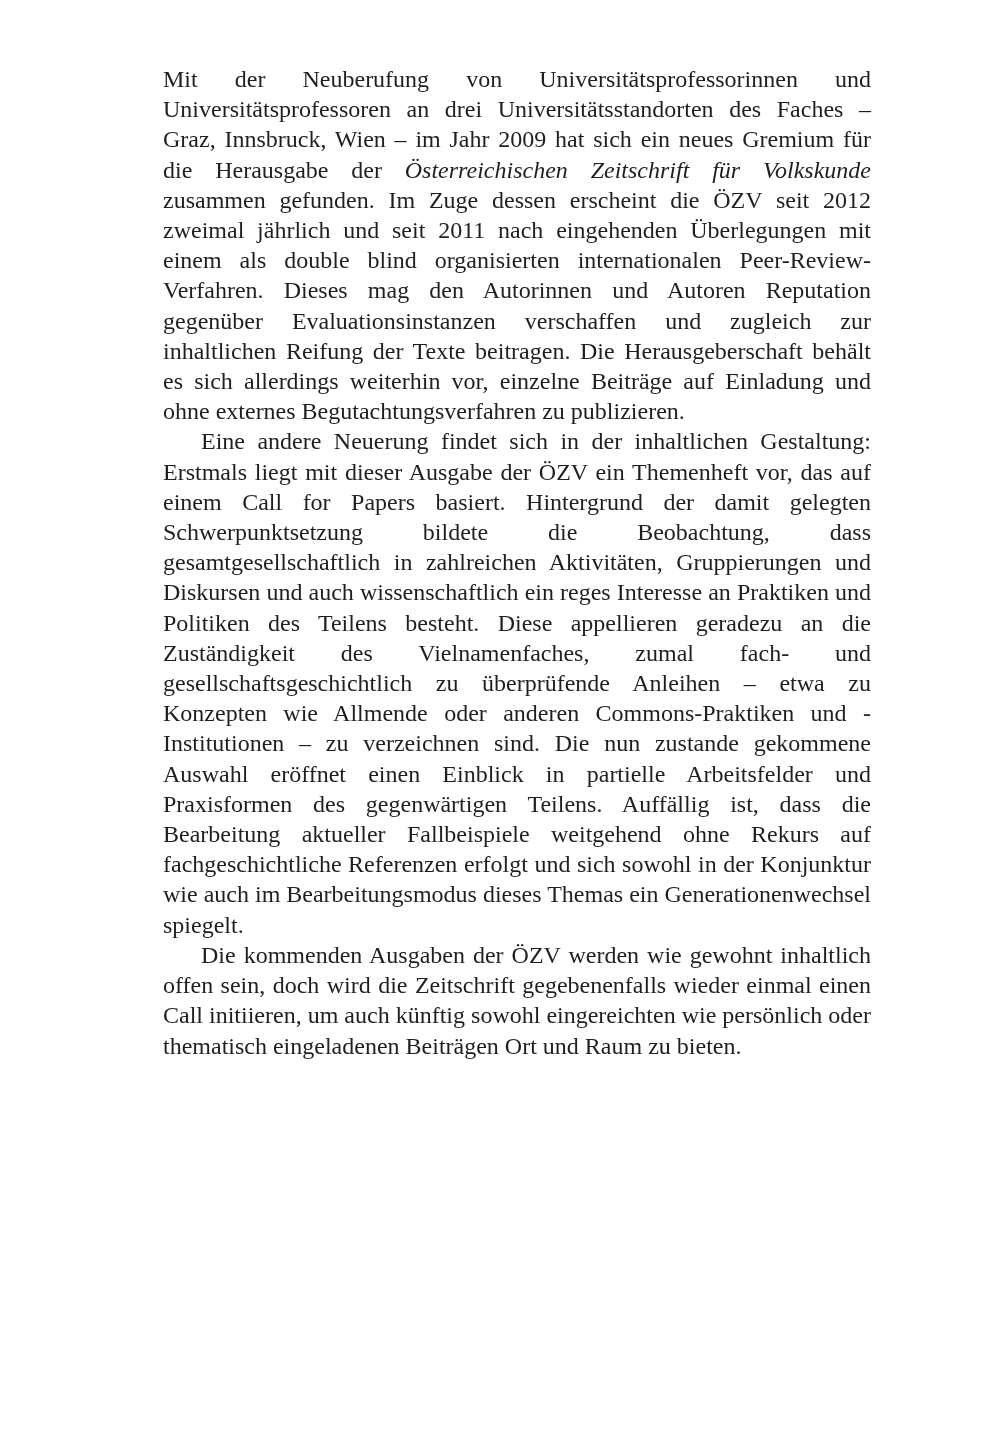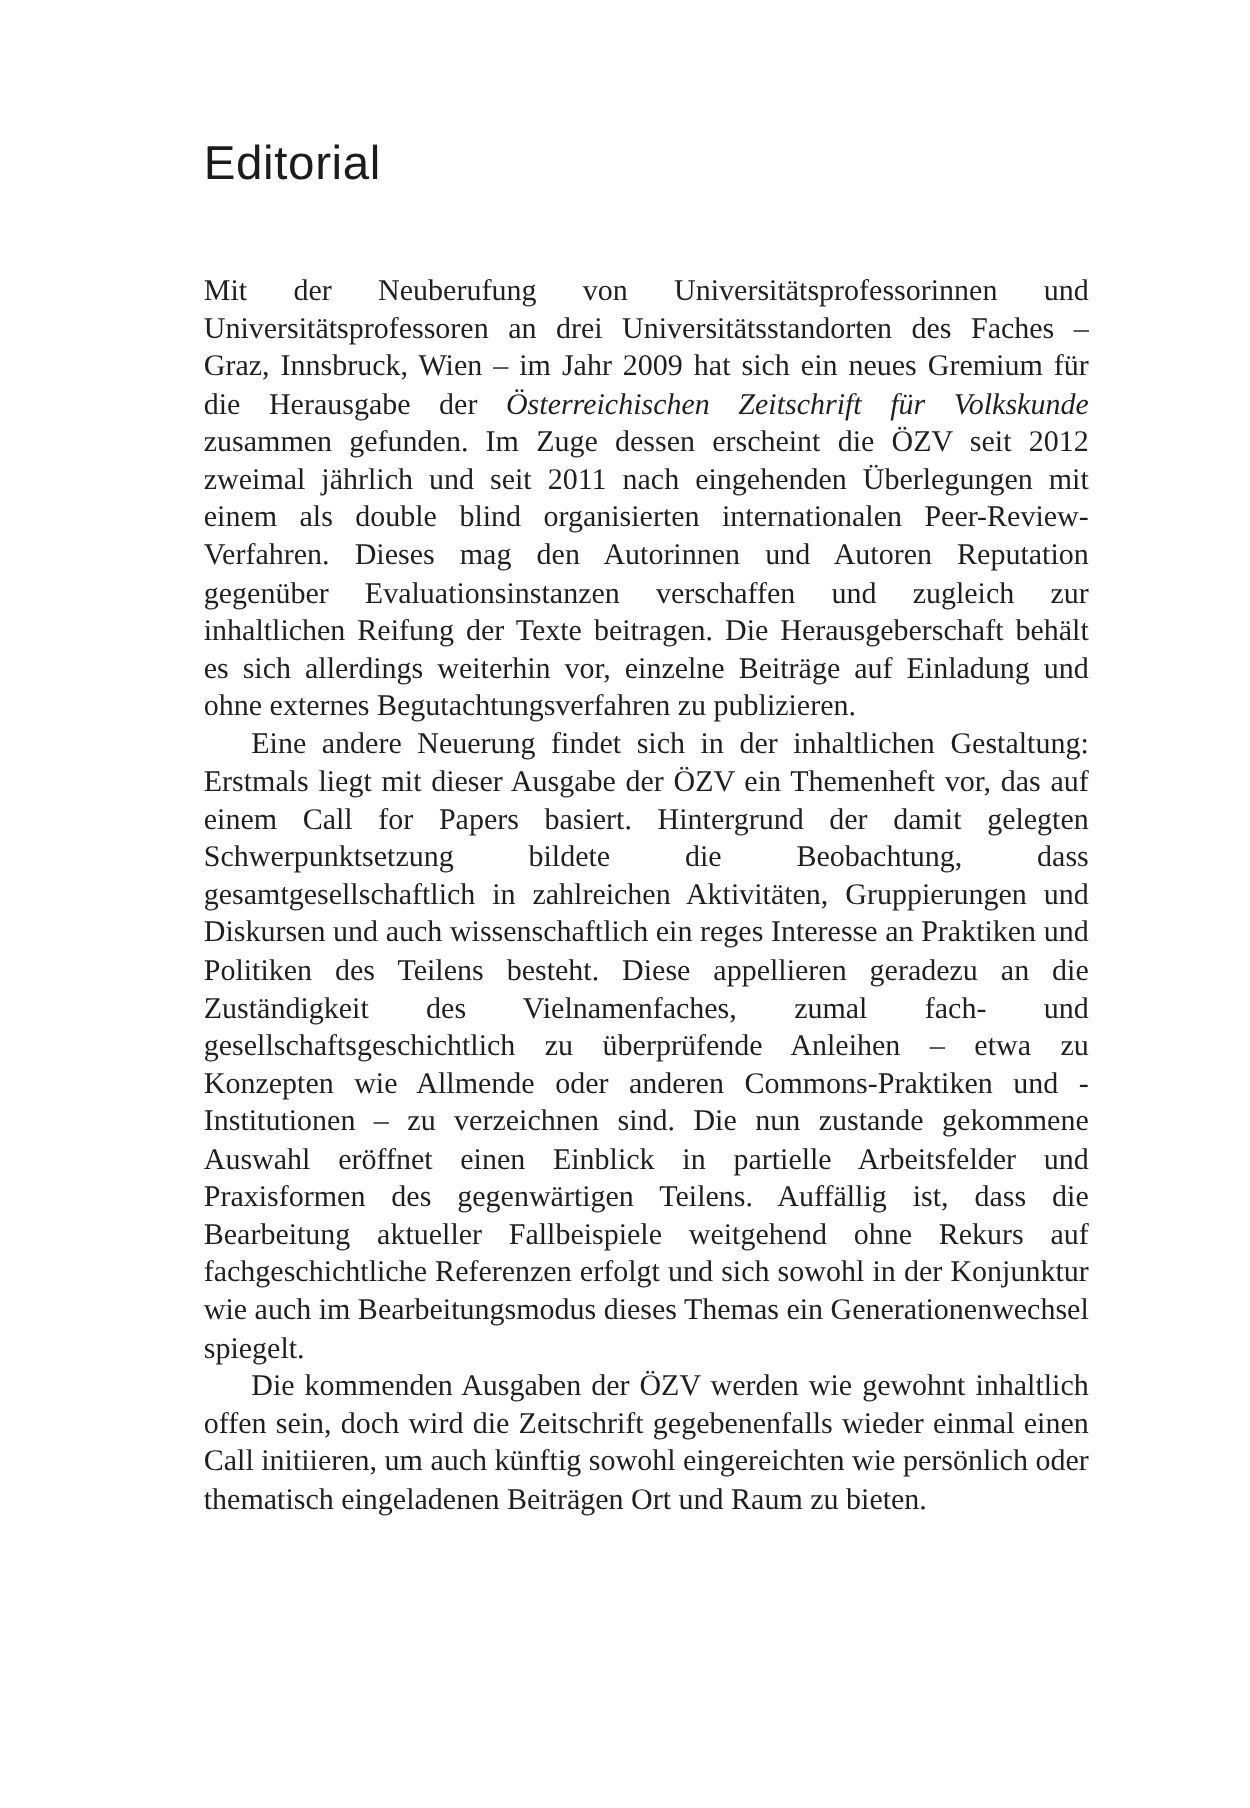--- a/index.html
+++ b/index.html
@@ -54,21 +54,20 @@
     .body-text em {
       font-style: italic;
     }
   </style>
 </head>
 <body>
 
 <div class="page">
   <div class="content">
 
-    <h1 class="title">Editorial</h1>
 
     <div class="body-text">
 
       <p><span>Mit der Neuberufung von Universitätsprofessorinnen und Universitätsprofessoren an drei Universitätsstandorten des Faches – Graz, Innsbruck, Wien – im Jahr 2009 hat sich ein neues Gremium für die Herausgabe der </span><em>Österreichischen Zeitschrift für Volkskunde</em><span> zusammen gefunden. Im Zuge dessen erscheint die ÖZV seit 2012 zweimal jährlich und seit 2011 nach eingehenden Überlegungen mit einem als double blind organisierten internationalen Peer-Review-Verfahren. Dieses mag den Autorinnen und Autoren Reputation gegenüber Evaluationsinstanzen verschaffen und zugleich zur inhaltlichen Reifung der Texte beitragen. Die Herausgeberschaft behält es sich allerdings weiterhin vor, einzelne Beiträge auf Einladung und ohne externes Begutachtungsverfahren zu publizieren.</span></p>
 
       <p class="indent">Eine andere Neuerung findet sich in der inhaltlichen Gestaltung: Erstmals liegt mit dieser Ausgabe der ÖZV ein Themenheft vor, das auf einem Call for Papers basiert. Hintergrund der damit gelegten Schwerpunktsetzung bildete die Beobachtung, dass gesamtgesellschaftlich in zahlreichen Aktivitäten, Gruppierungen und Diskursen und auch wissenschaftlich ein reges Interesse an Praktiken und Politiken des Teilens besteht. Diese appellieren geradezu an die Zuständigkeit des Vielnamenfaches, zumal fach- und gesellschaftsgeschichtlich zu überprüfende Anleihen – etwa zu Konzepten wie Allmende oder anderen Commons-Praktiken und -Institutionen – zu verzeichnen sind. Die nun zustande gekommene Auswahl eröffnet einen Einblick in partielle Arbeitsfelder und Praxisformen des gegenwärtigen Teilens. Auffällig ist, dass die Bearbeitung aktueller Fallbeispiele weitgehend ohne Rekurs auf fachgeschichtliche Referenzen erfolgt und sich sowohl in der Konjunktur wie auch im Bearbeitungsmodus dieses Themas ein Generationenwechsel spiegelt.</p>
 
       <p class="indent">Die kommenden Ausgaben der ÖZV werden wie gewohnt inhaltlich offen sein, doch wird die Zeitschrift gegebenenfalls wieder einmal einen Call initiieren, um auch künftig sowohl eingereichten wie persönlich oder thematisch eingeladenen Beiträgen Ort und Raum zu bieten.</p>
 
     </div>

